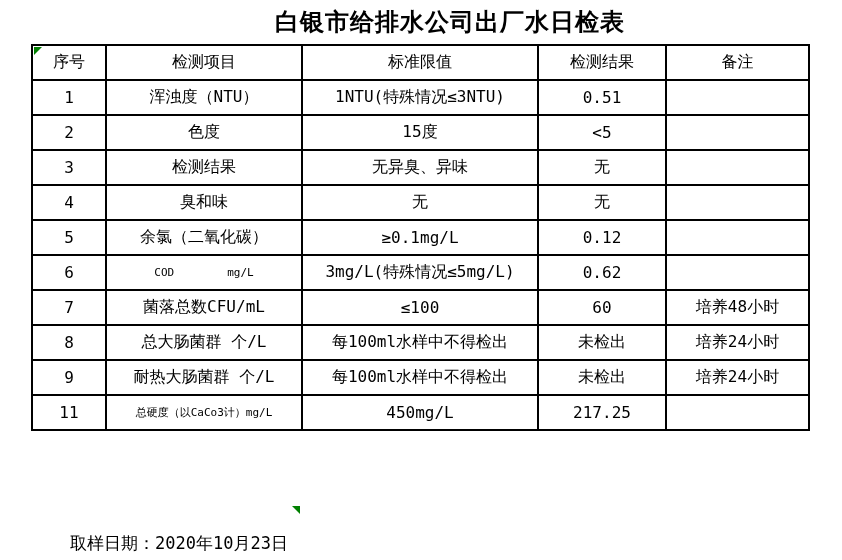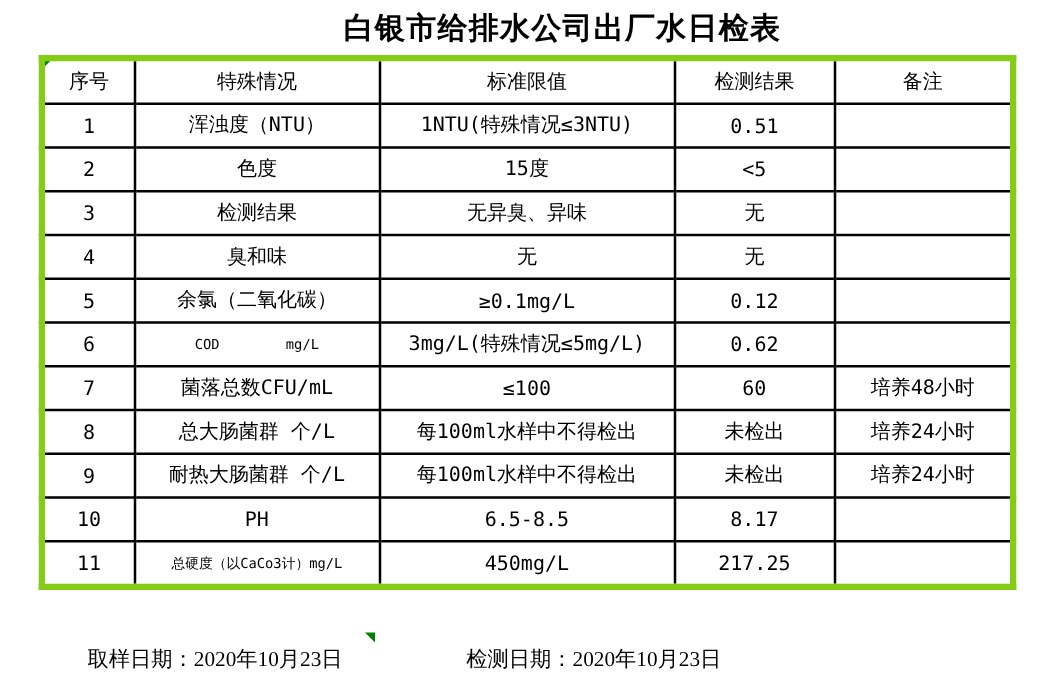--- a/index.html
+++ b/index.html
@@ -9,40 +9,40 @@
     overflow:hidden;position:relative;
   }
   .page{position:relative;width:842px;height:560px;background:#ffffff;}
   .title{
     position:absolute;top:6px;left:0;width:842px;text-align:center;
     font-size:24px;font-weight:600;letter-spacing:1px;white-space:pre;margin-left:29px;
   }
   table.report{
     position:absolute;left:31px;top:44px;width:777px;
     border-collapse:collapse;table-layout:fixed;
-    border:5px solid #84cc16;
+    border:2px solid #84cc16;
   }
   table.report th, table.report td{
     border:2px solid #000;
     height:33px;padding:0;margin:0;
     text-align:center;vertical-align:middle;
     font-size:16px;font-weight:normal;
     white-space:pre;overflow:hidden;
   }
   table.report td.tight{font-size:11px;}
   .marker-tl{
     position:absolute;left:34px;top:47px;width:0;height:0;
     border-top:8px solid #008000;border-right:8px solid transparent;
   }
   .marker-bottom{
     position:absolute;left:292px;top:506px;width:0;height:0;
     border-top:8px solid #008000;border-left:8px solid transparent;
   }
   .footer{position:absolute;top:516px;left:0;width:842px;height:24px;font-size:17px;}
-  .footer .seg{position:absolute;top:0;white-space:pre;font-family:Liberation Serif, serif;}
+  .footer .seg{position:absolute;top:16px;white-space:pre;}
   .seg-sample{left:70px;}
   .seg-test{left:373px;}
   .seg-reporter{left:639px;}
 </style>
 </head>
 <body>
 
 <div class="page">
 
   <div class="title">白银市给排水公司出厂水日检表</div>
@@ -53,21 +53,21 @@
     <colgroup>
       <col style="width:74px">
       <col style="width:196px">
       <col style="width:236px">
       <col style="width:128px">
       <col style="width:143px">
     </colgroup>
     <thead>
       <tr>
           <th>序号</th>
-          <th>特殊情况</th>
+          <th>检测项目</th>
           <th>标准限值</th>
           <th>检测结果</th>
           <th>备注</th>
         </tr>
     </thead>
     <tbody>
         <tr>
           <td>1</td>
           <td>浑浊度（NTU）</td>
           <td>1NTU(特殊情况≤3NTU)</td>
@@ -124,36 +124,28 @@
           <td>培养24小时</td>
         </tr>
         <tr>
           <td>9</td>
           <td>耐热大肠菌群 个/L</td>
           <td>每100ml水样中不得检出</td>
           <td>未检出</td>
           <td>培养24小时</td>
         </tr>
         <tr>
-          <td>10</td>
-          <td>PH</td>
-          <td>6.5-8.5</td>
-          <td>8.17</td>
-          <td></td>
-        </tr>
-        <tr>
           <td>11</td>
           <td class="tight">总硬度（以CaCo3计）mg/L</td>
           <td>450mg/L</td>
           <td>217.25</td>
           <td></td>
         </tr>
       </tbody>
   </table>
 
   <span class="marker-bottom" style="border-top-color: rgb(0, 128, 0);"></span>
 
   <div class="footer">
     <span class="seg seg-sample"><span>取样日期：</span><span>2020年10月23日</span></span>
-    <span class="seg seg-test"><span>检测日期：</span><span>2020年10月23日</span></span>
   </div>
 
 </div>
 
 </body></html>

